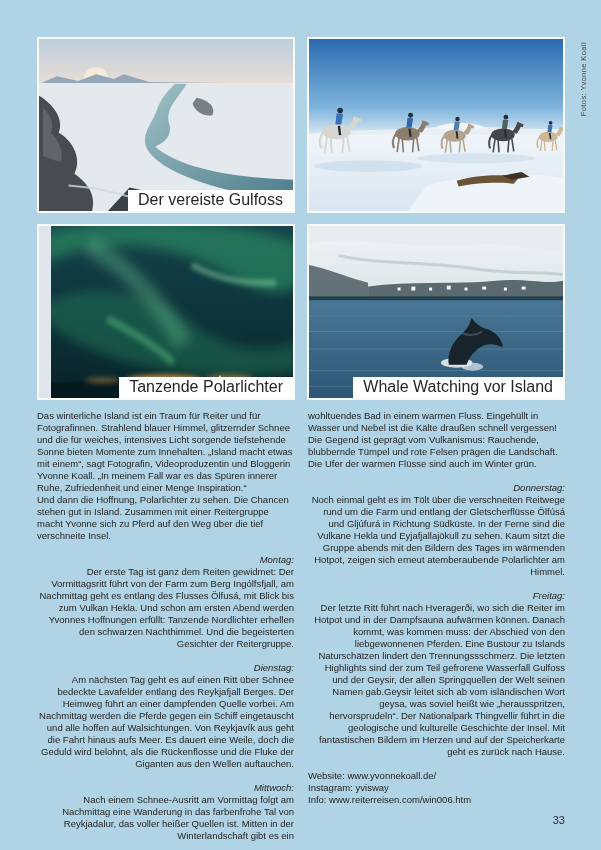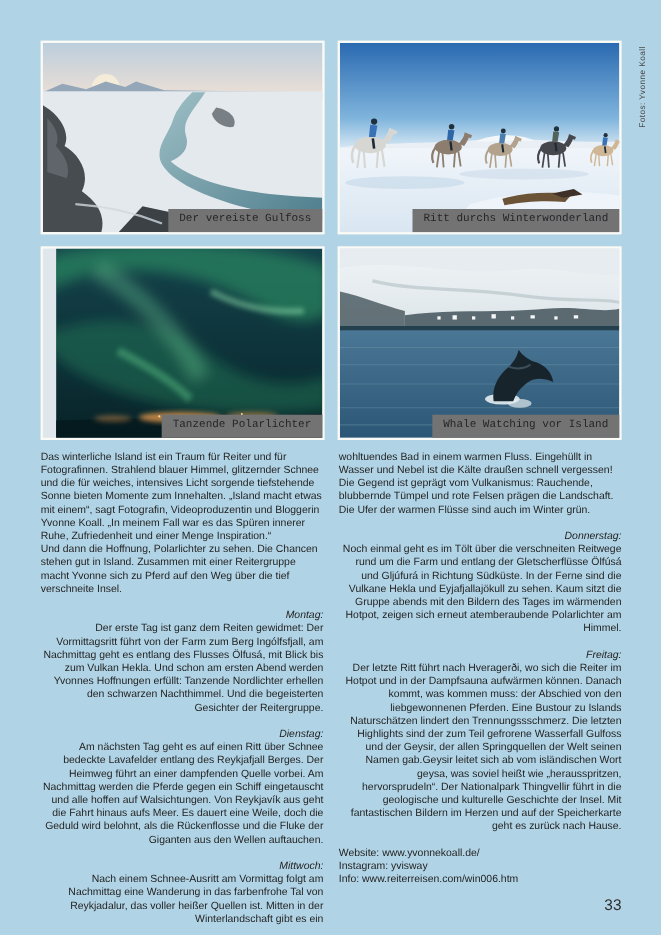--- a/index.html
+++ b/index.html
@@ -6,38 +6,38 @@
   body{width:601px;height:850px;background:#9db9cc;font-family:"Liberation Sans","DejaVu Sans",sans-serif;}
   .page{position:relative;width:601px;height:850px;background:#b1d3e6;overflow:hidden;}
 
   
   .photo{position:absolute;width:258px;height:176px;box-sizing:border-box;border:2px solid #fafaf6;background:#dfe7ec;}
   .photo svg{display:block;width:100%;height:100%;}
   #photo-1{left:37px;top:37px;}
   #photo-2{left:307px;top:37px;}
   #photo-3{left:37px;top:224px;padding-left:12px;}
   #photo-4{left:307px;top:224px;}
-  .caption{position:absolute;right:0;bottom:0;background:#737373;color:#26262a;
-           font-size:10px;line-height:12px;padding:4px 10px 5px;white-space:nowrap;z-index:2;font-family:Liberation Mono, monospace;}
+  .caption{position:absolute;right:0;bottom:0;background:#ffffff;color:#26262a;
+           font-size:16px;line-height:12px;padding:4px 10px 5px;white-space:nowrap;z-index:2;}
 
   
   .credit{position:absolute;top:42px;right:13px;writing-mode:vertical-rl;transform:rotate(180deg);
           font-size:7.5px;letter-spacing:.4px;color:#474747;}
 
   
   .article{position:absolute;left:37px;top:410px;width:528px;display:flex;gap:14px;
            color:#1f1f1d;font-size:9.5px;line-height:12px;}
   .col{width:257px;}
   .col p{margin:0;}
   .section{margin-top:12px;text-align:right;}
   .daylabel{font-style:italic;}
   .contact{margin-top:12px;}
   .contact div{margin:0;}
 
-  .page-number{position:absolute;top:814px;right:36px;font-size:14px;color:#2c2c2c;}
+  .page-number{position:absolute;top:814px;right:36px;font-size:11px;color:#2c2c2c;}
 
   
   .hA{--hc:#d6d6d2;--jc:#3a72b6}
   .hB{--hc:#8d7d6e;--jc:#2f66a8}
   .hC{--hc:#b3a28c;--jc:#4a7fb0}
   .hD{--hc:#46474c;--jc:#51625a}
   .hE{--hc:#cfb795;--jc:#3a72b6}
 </style>
 </head>
 <body>
@@ -106,21 +106,20 @@
       <ellipse cx="170" cy="122" rx="60" ry="5" fill="#cbdcea" opacity="0.6"></ellipse>
       <path d="M120,150 C160,138 220,136 258,142 L258,176 L100,176 Z" fill="#eef4f9"></path>
       <path d="M150,145 C170,139 196,138 214,141 L208,148 C188,146 166,148 152,151 Z" fill="#6b5338"></path>
       <path d="M196,140 L216,136 L224,141 L206,144 Z" fill="#3f3127"></path>
       <use href="#horseShape" class="hA" transform="translate(28,96) scale(1.2)"></use>
       <use href="#horseShape" class="hB" transform="translate(100,98) scale(1.05)"></use>
       <use href="#horseShape" class="hC" transform="translate(148,100) scale(0.95)"></use>
       <use href="#horseShape" class="hD" transform="translate(197,99)"></use>
       <use href="#horseShape" class="hE" transform="translate(243,101) scale(0.8)"></use>
     </svg>
-    <div class="caption">Ritt durchs Winterwonderland</div>
   </div>
 
   <div class="photo" id="photo-3">
     <svg viewBox="0 0 258 176" preserveAspectRatio="none">
       <defs>
         <linearGradient id="auroraBg" x1="0" y1="0" x2="0" y2="1">
           <stop offset="0" stop-color="#14424a"></stop>
             <stop offset="0.6" stop-color="#0d3138"></stop>
             <stop offset="1" stop-color="#082227"></stop>
         </linearGradient>

